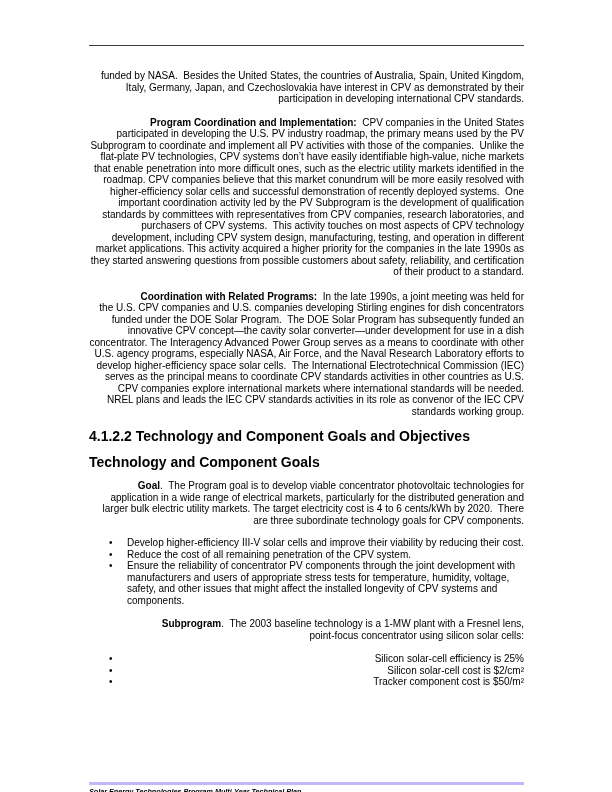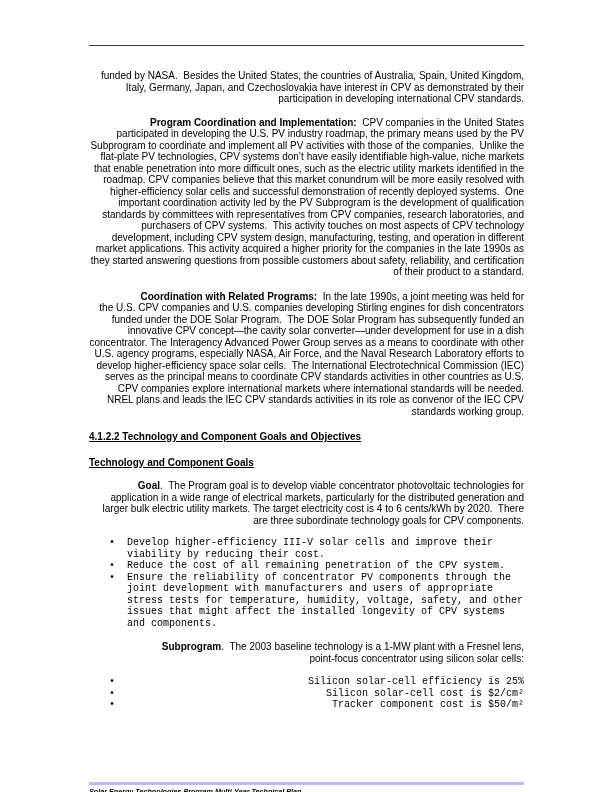--- a/index.html
+++ b/index.html
@@ -35,32 +35,30 @@
   }
   .para.first {
     margin-top: 24px;
   }
   .para.gap13 { margin-top: 13px; }
   .lead {
     font-weight: bold;
     margin-left: 48px;
   }
   .heading {
-    font-size: 10px;
+    font-size: 14px;
     font-weight: bold;
     line-height: 11.5px;
     margin: 14px 0 0 0;
     white-space: pre-wrap;
-    text-decoration: underline;
   }
   ul.bullets {
     list-style: none;
     margin: 11px 0 0 0;
     padding: 0;
-    font-family: Liberation Mono, monospace;
   }
   ul.bullets.gap12 { margin-top: 12px; text-align: right; }
   ul.bullets li {
     position: relative;
     padding-left: 38px;
     white-space: pre-wrap;
   }
   ul.bullets li::before {
     content: "\2022";
     position: absolute;

